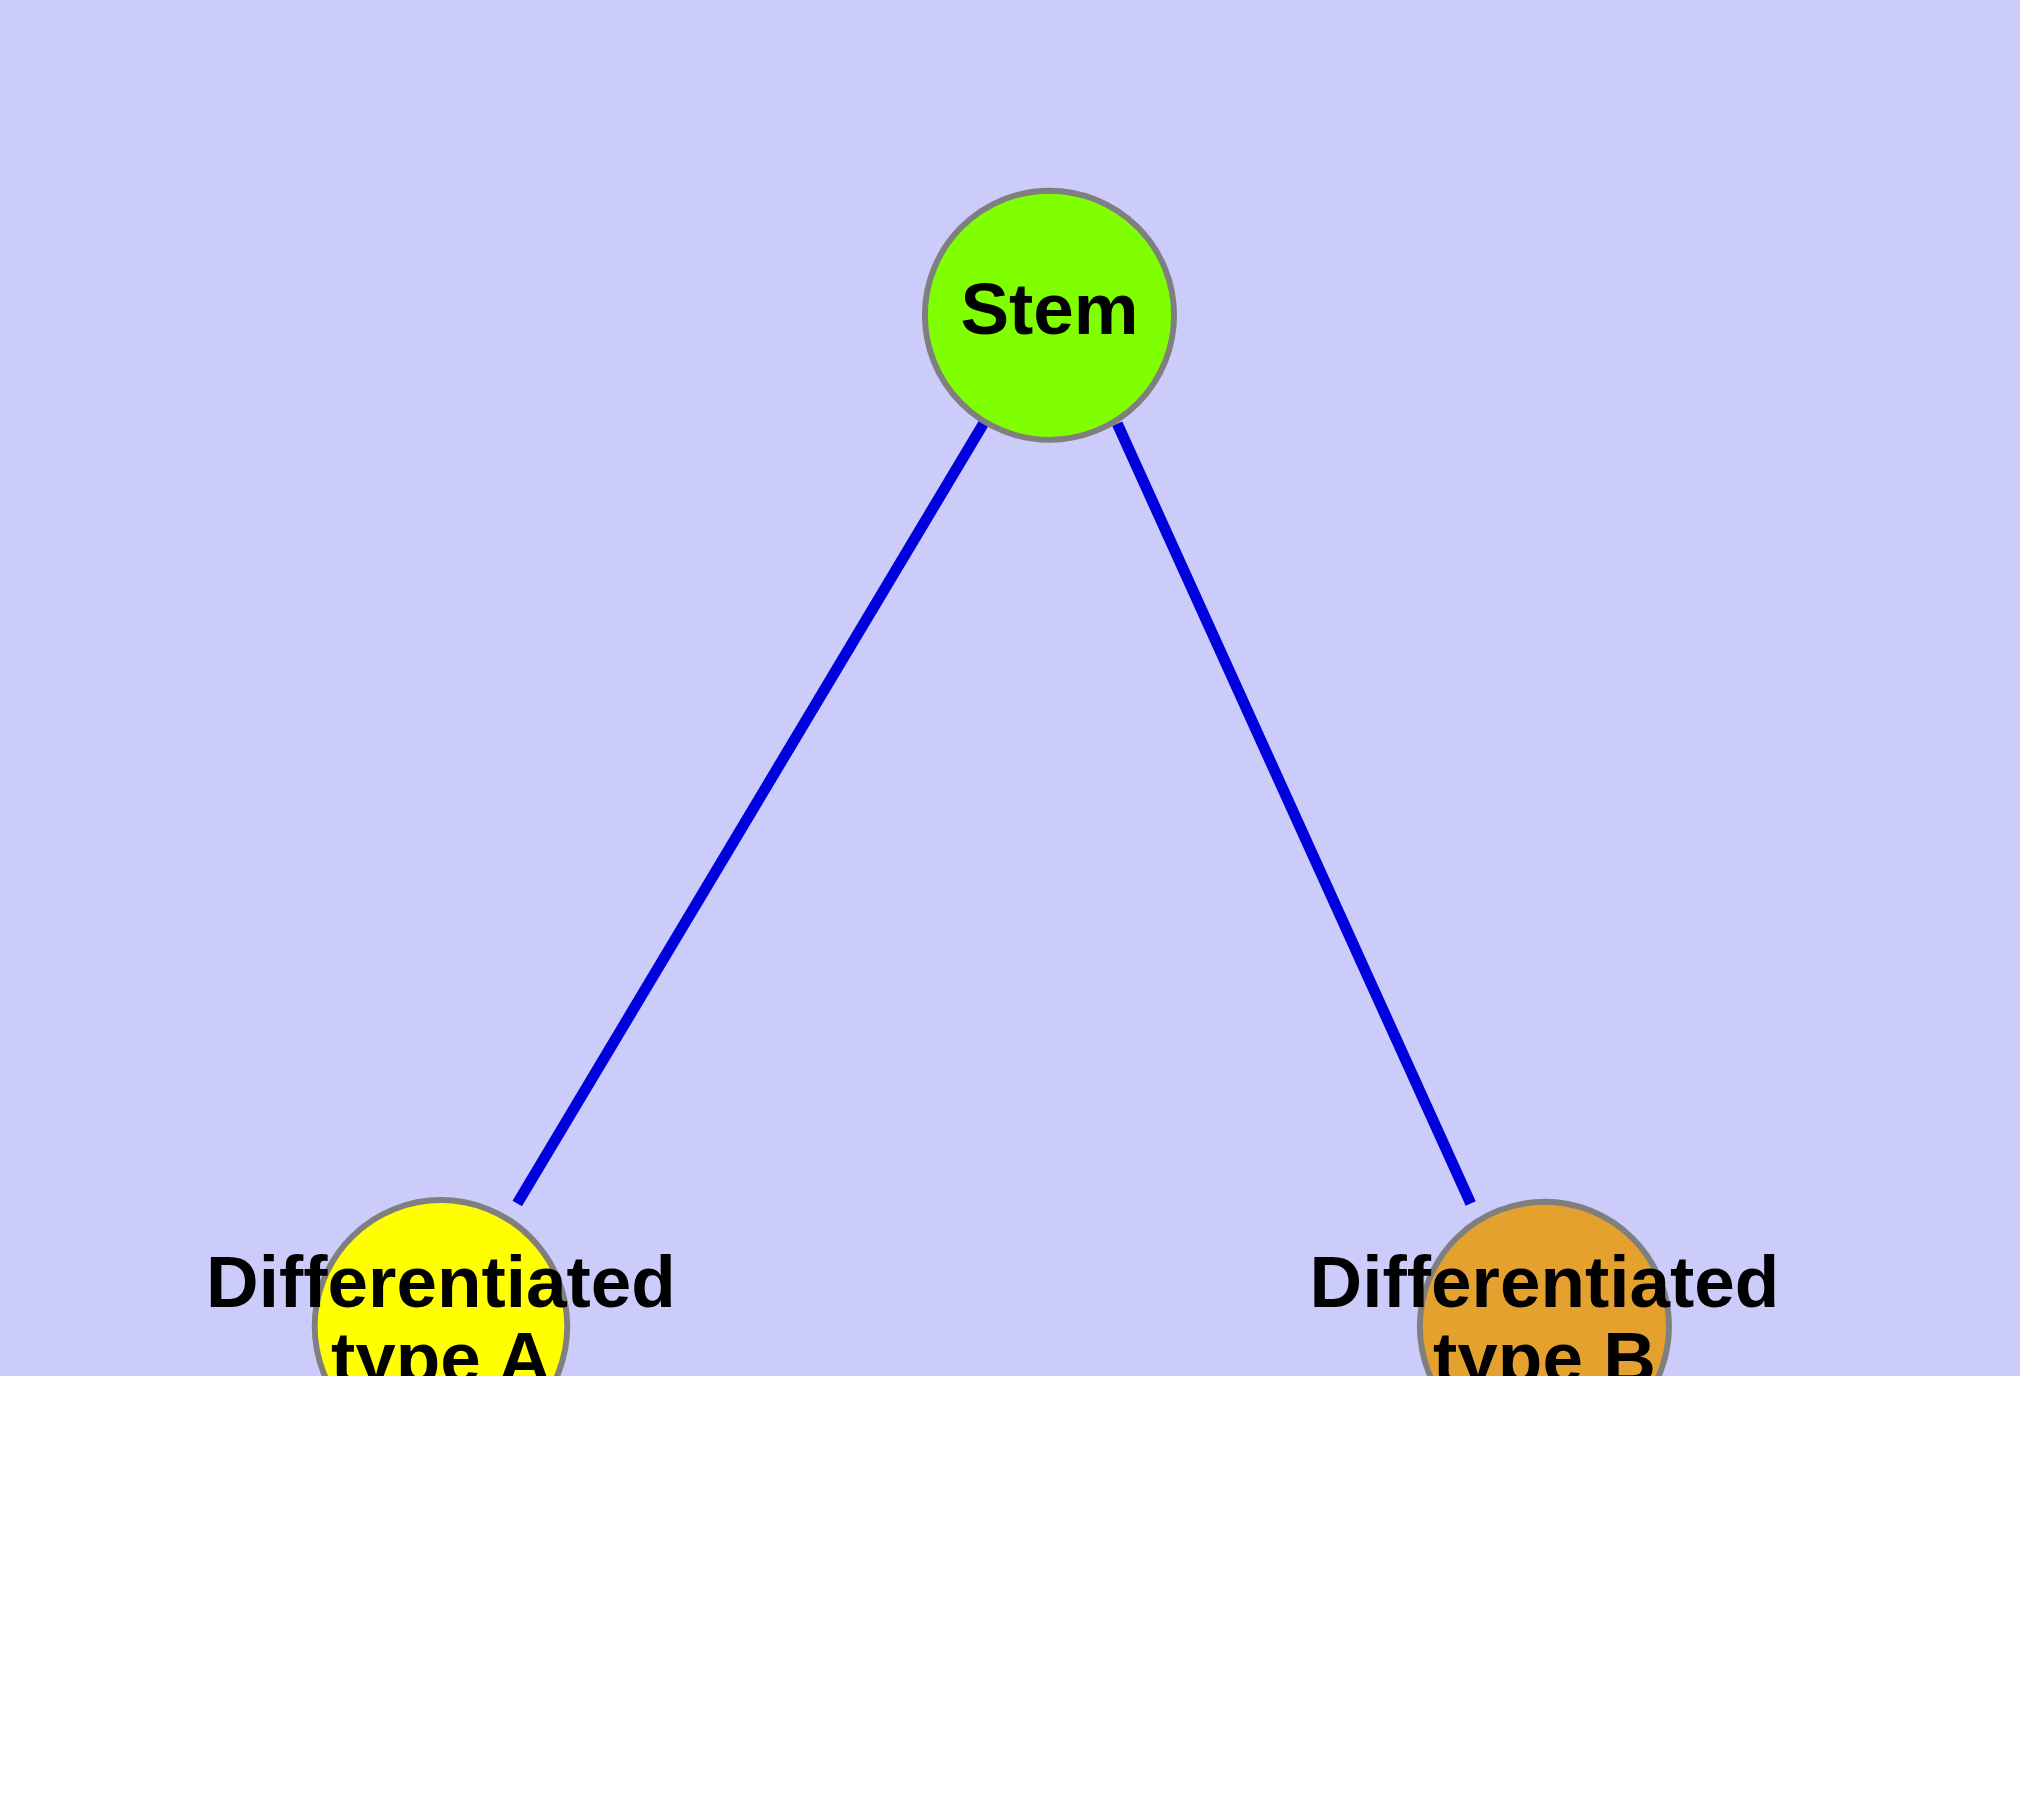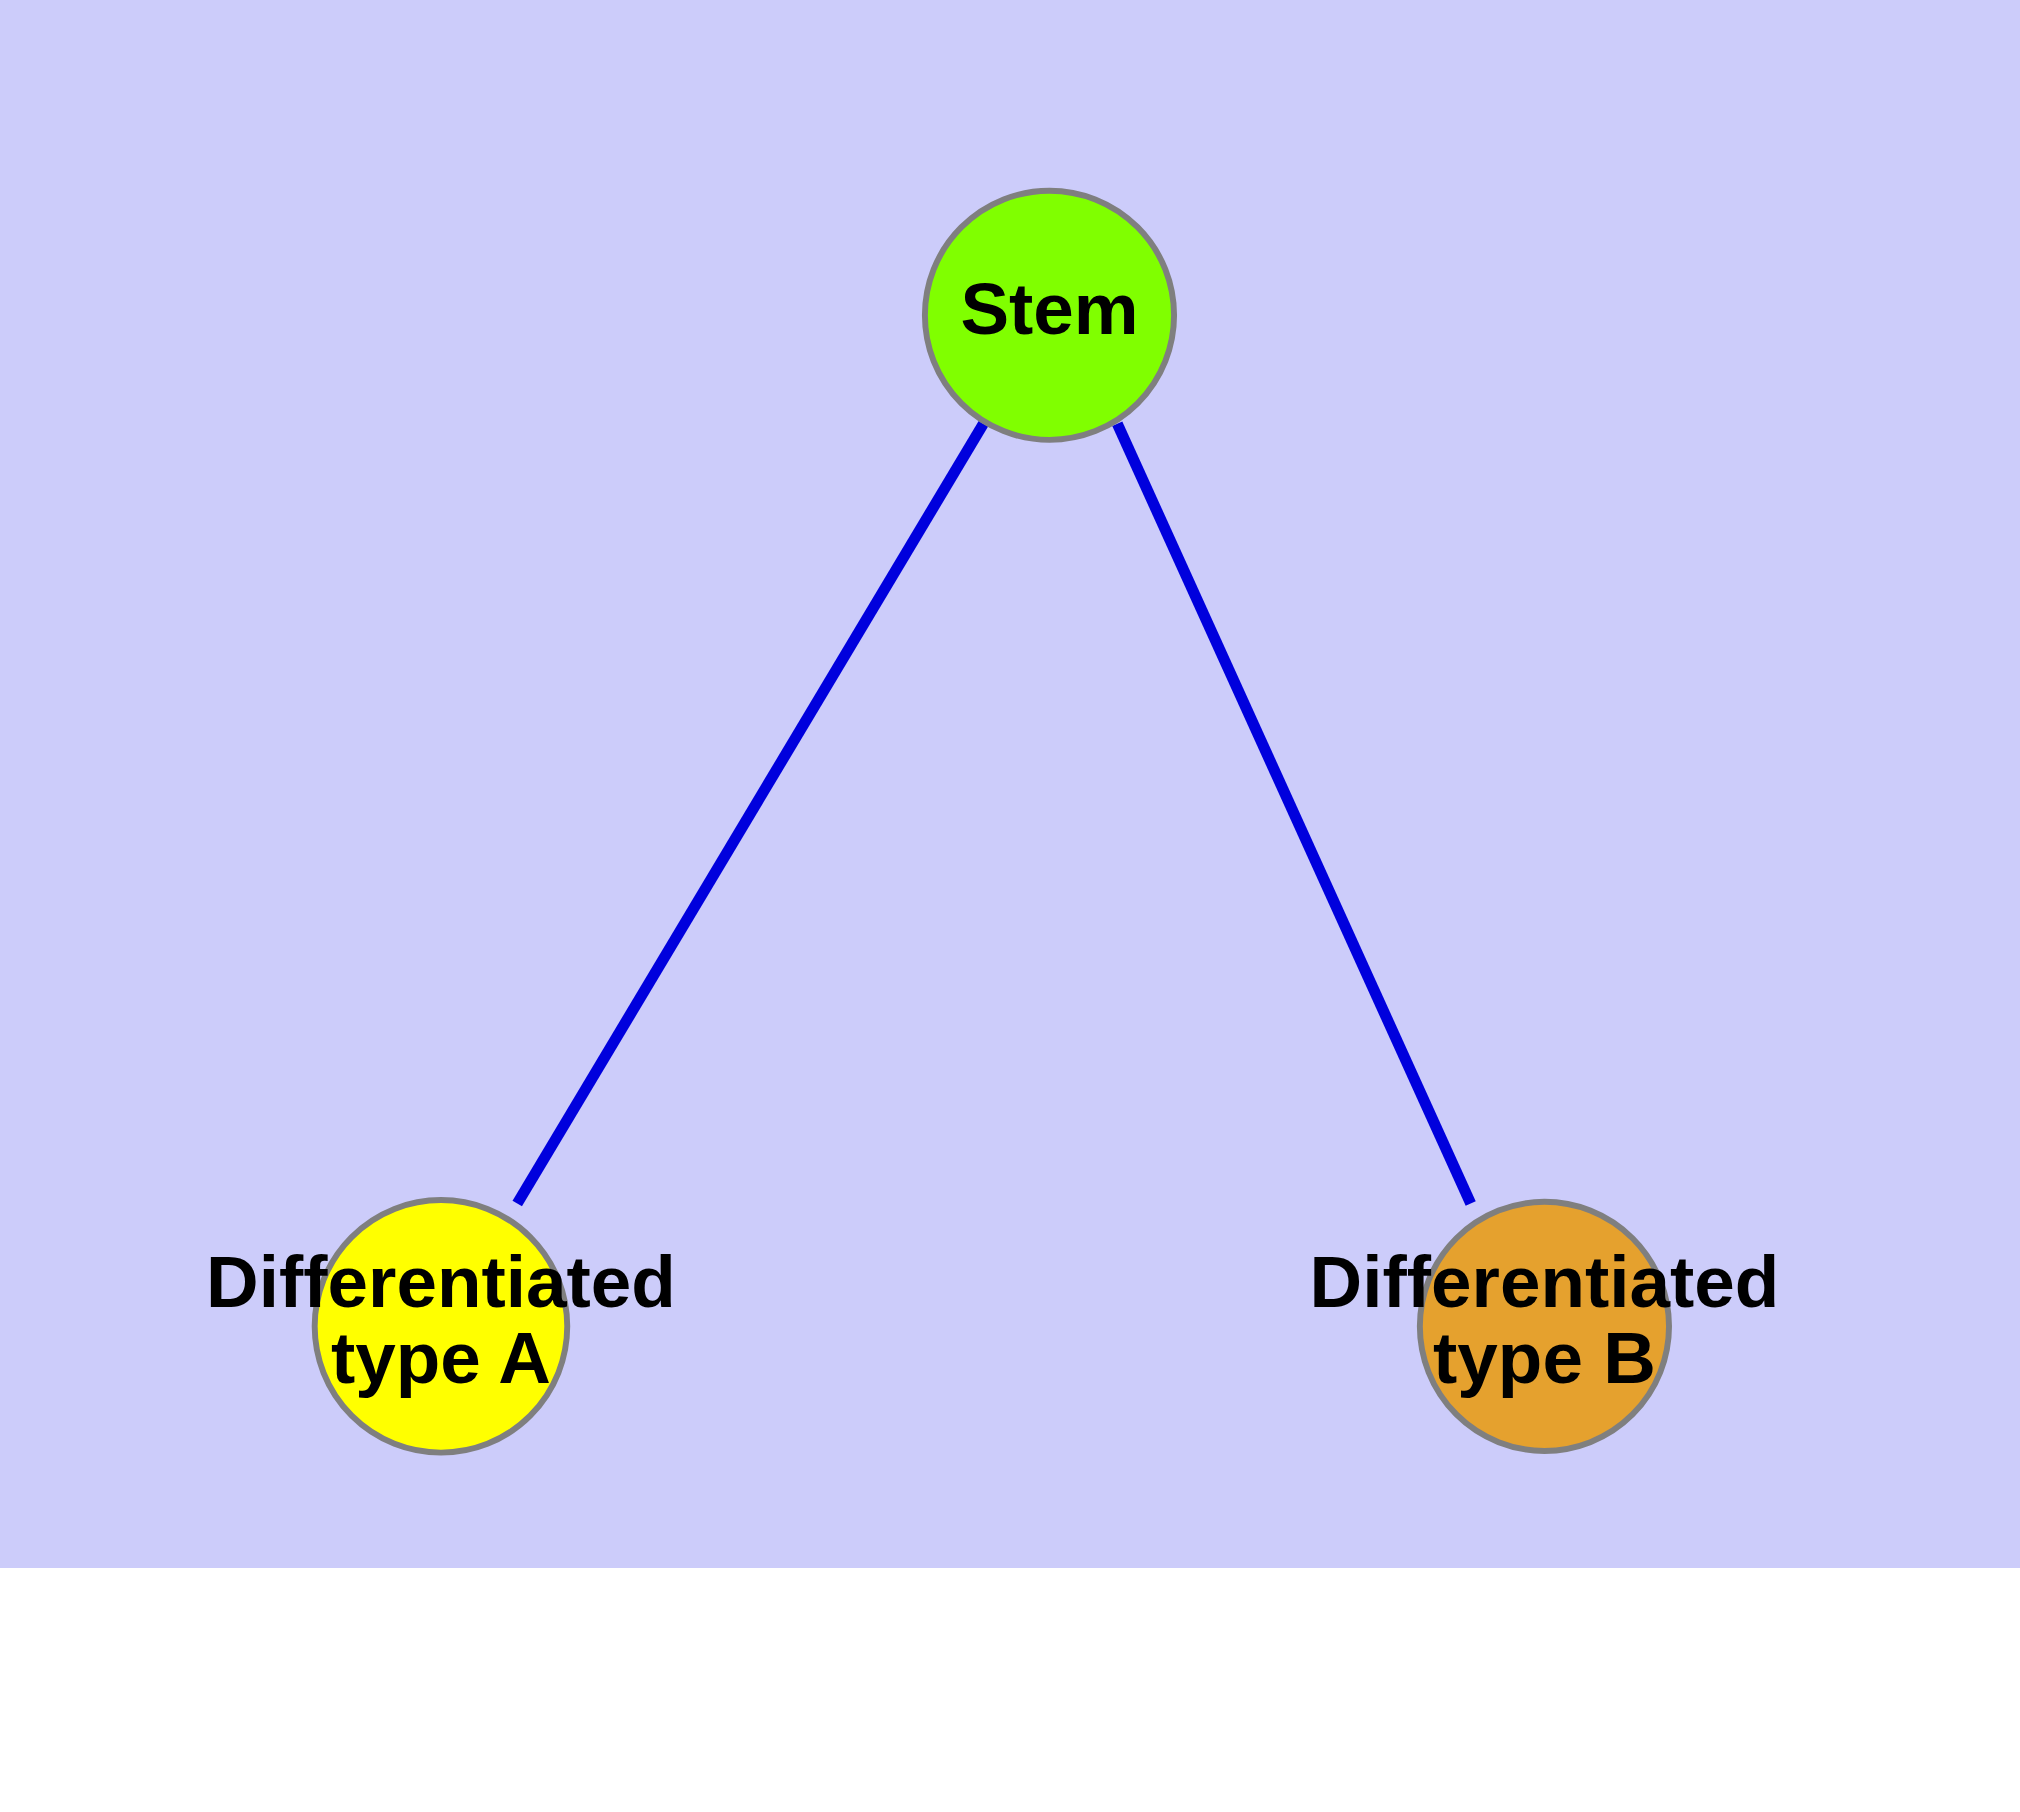--- a/index.html
+++ b/index.html
@@ -27,21 +27,21 @@
     font-weight: bold;
     fill: #000000;
     text-anchor: middle;
     dominant-baseline: middle;
     paint-order: normal;
   }
 </style>
 </head>
 <body>
 
-<div id="canvas" style="background: rgb(204, 204, 250); width: 2021px; height: 1568px;">
+<div id="canvas" style="background: rgb(204, 204, 250); width: 2021px; height: 1376px;">
 
   <svg id="graph-svg" viewBox="0 0 2384 2138" xmlns="http://www.w3.org/2000/svg" style="width: 2021px; height: 1812px;">
 
     <rect id="bg-rect" x="0" y="0" width="2384" height="2138" fill="#ccccfa"></rect>
 
     <g id="edges-layer">
         <line x1="1160" y1="500" x2="610" y2="1420" stroke="#0000dd" stroke-width="13" stroke-linecap="butt"></line>
         <line x1="1318" y1="500" x2="1735" y2="1420" stroke="#0000dd" stroke-width="13" stroke-linecap="butt"></line>
       </g>
     <g id="nodes-layer">

